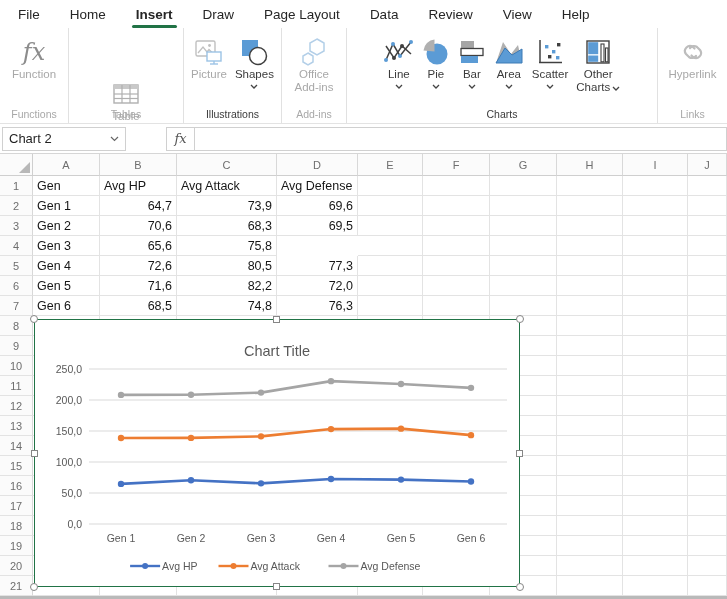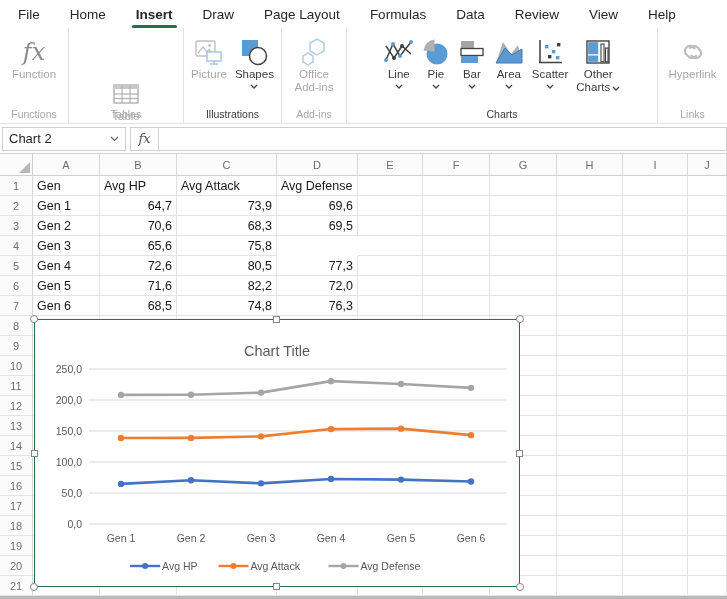--- a/index.html
+++ b/index.html
@@ -25,21 +25,21 @@
   .rbtn { display:flex; flex-direction:column; align-items:center; padding:0 4px; cursor:pointer; }
   .rbtn .ricon { height:32px; display:flex; align-items:center; justify-content:center; }
   .rbtn .rlabel { font-size:11.5px; color:#3b3b3b; line-height:13px; white-space:nowrap; text-align:center; }
   .rbtn.disabled .rlabel { color:#a8a8a8; }
   .rbtn .chev { margin-top:2px; height:6px; display:flex; align-items:center; }
   .fx-glyph { font-family:"DejaVu Serif", serif; font-style:italic; font-size:24px; color:#8c8c8c; }
   .inline-chev { display:inline-block; vertical-align:middle; margin-left:2px; }
 
   
   .fbar { display:flex; align-items:center; height:30px; padding:2px 0 2px 2px; background:#fff;
-          border-bottom:1px solid #d6d6d6; }
+          border-bottom:1px solid #d6d6d6;gap:36px; }
   .namebox { display:flex; align-items:center; width:124px; height:24px;
              border:1px solid #d0d0d0; padding:0 6px; font-size:13px; color:#1f1f1f; }
   .namebox .nb-text { flex:1; }
   .fxwrap { display:flex; align-items:center; flex:1; height:24px; margin-left:4px;
             border:1px solid #d0d0d0; }
   .fxbtn { width:28px; height:100%; display:flex; align-items:center; justify-content:center;
            border-right:1px solid #d0d0d0; font-family:"DejaVu Serif", serif; font-style:italic;
            font-size:13px; color:#555; }
   .finput { flex:1; height:100%; border:0; outline:none; font-size:12.5px; padding:0 6px; }
 
@@ -85,23 +85,20 @@
       </div>
     <div class="mtab active">
         <span>Insert</span>
         <span class="underline"></span>
       </div>
     <div class="mtab">
         <span>Draw</span>
       </div>
     <div class="mtab">
         <span>Page Layout</span>
-      </div>
-    <div class="mtab">
-        <span>Formulas</span>
       </div>
     <div class="mtab">
         <span>Data</span>
       </div>
     <div class="mtab">
         <span>Review</span>
       </div>
     <div class="mtab">
         <span>View</span>
       </div>

